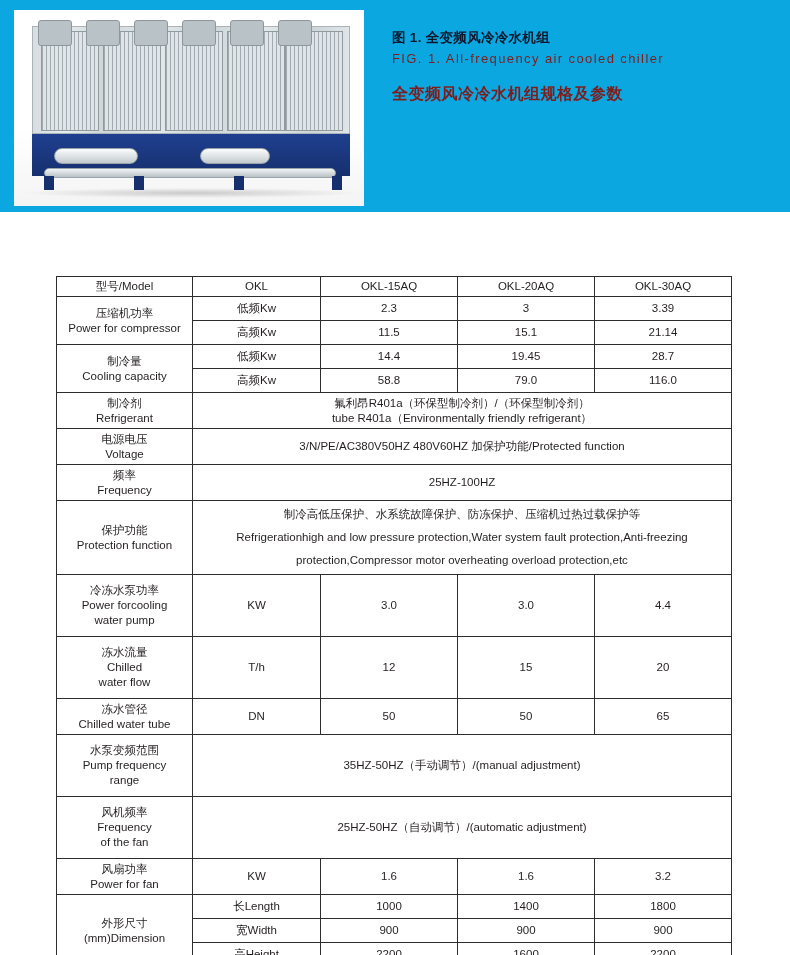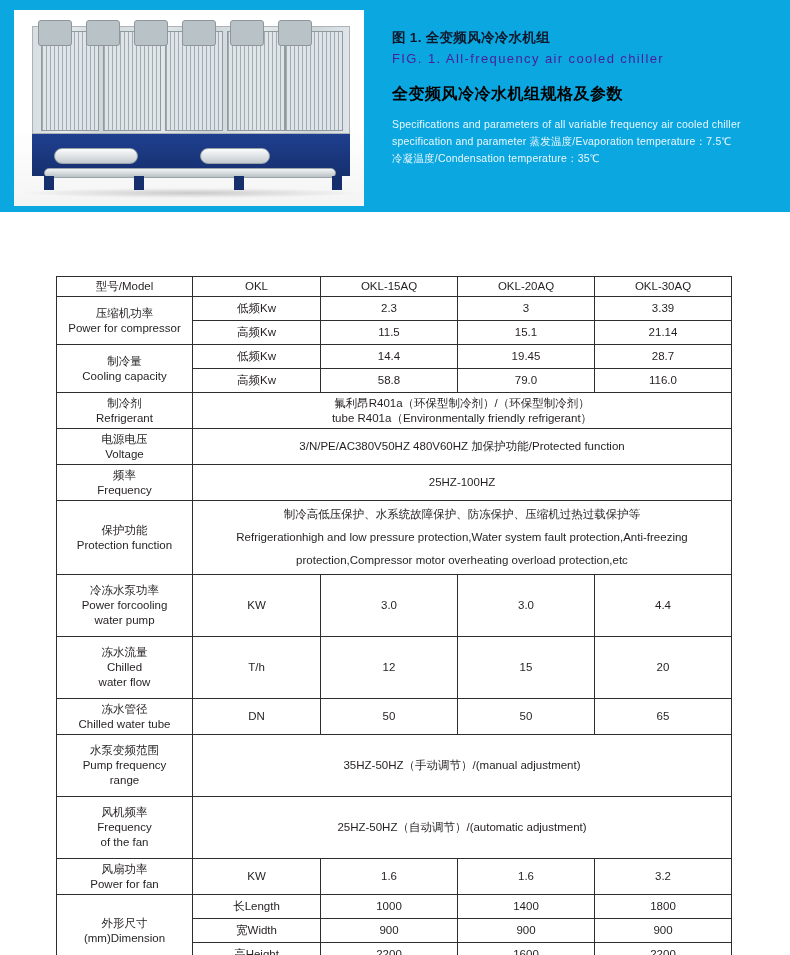--- a/index.html
+++ b/index.html
@@ -99,28 +99,28 @@
   }
   .fig-cn {
     font-size: 13.5px;
     color: #0f172a;
     font-weight: bold;
     line-height: 20px;
     letter-spacing: .3px;
   }
   .fig-en {
     font-size: 13px;
-    color: #4c1d95;
+    color: #7f1d1d;
     line-height: 22px;
     letter-spacing: 1.4px;
   }
   .title-cn {
     margin-top: 12px;
     font-size: 16px;
-    color: #000000;
+    color: #7f1d1d;
     font-weight: bold;
     line-height: 24px;
     letter-spacing: .5px;
   }
   .sub-en {
     margin-top: 10px;
     font-size: 10.5px;
     color: #eaf7ff;
     line-height: 17px;
     letter-spacing: .2px;
@@ -188,25 +188,20 @@
     <div class="ph-leg" style="left:120px"></div>
     <div class="ph-leg" style="left:220px"></div>
     <div class="ph-leg" style="left:318px"></div>
     <div class="ph-shadow"></div>
   </div>
 
   <div class="header-text">
     <div class="fig-cn">图 1.  全变频风冷冷水机组</div>
     <div class="fig-en">FIG. 1. All-frequency air cooled chiller</div>
     <div class="title-cn">全变频风冷冷水机组规格及参数</div>
-    <div class="sub-en">
-      <span class="ln">Specifications and parameters of all variable frequency air cooled chiller</span>
-      <span class="ln">specification and parameter  蒸发温度/Evaporation temperature：7.5℃</span>
-      <span class="ln">冷凝温度/Condensation temperature：35℃</span>
-    </div>
   </div>
 
 </div>
 
 <div class="table-wrap">
   <table class="spec">
     <colgroup>
       <col class="c-label">
         <col class="c-unit">
         <col class="c-data">

